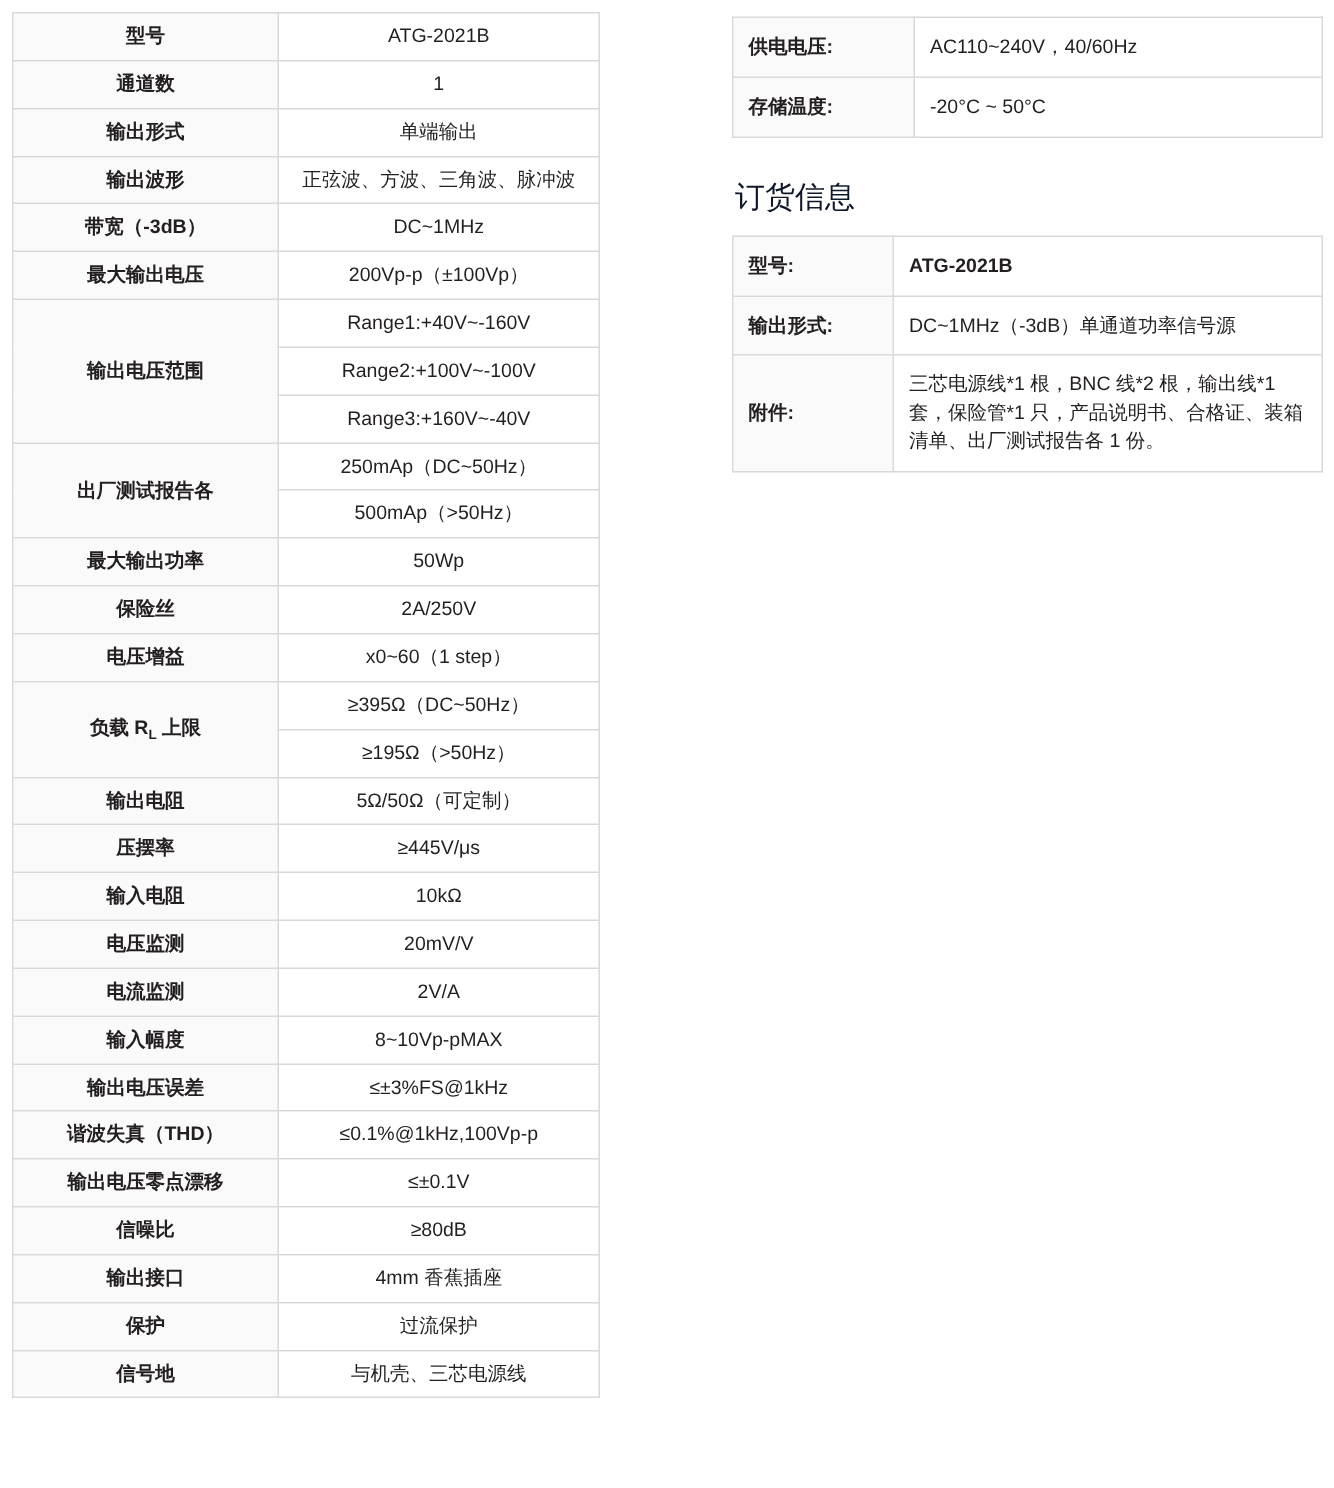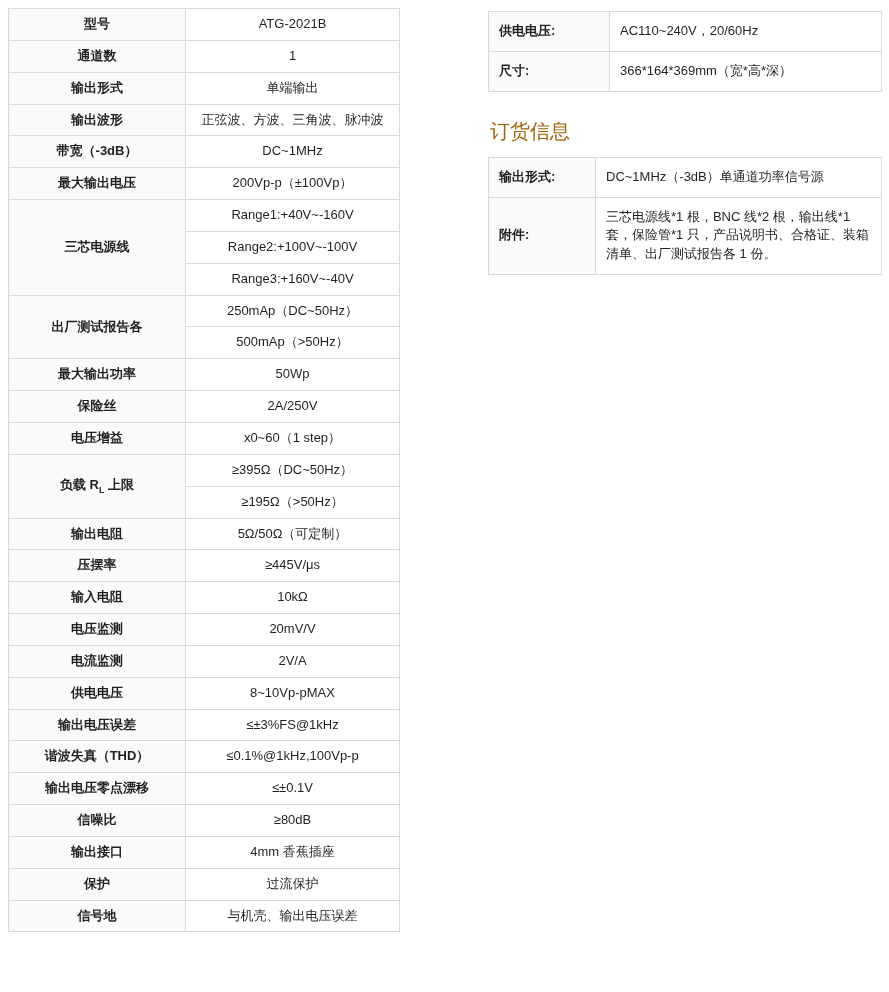--- a/index.html
+++ b/index.html
@@ -66,21 +66,21 @@
   }
   .col-right td.v {
     text-align: left;
     background: #ffffff;
   }
   .col-right table.spec td {
     padding: 10px 10px;
   }
   .section-title {
     font-size: 20px;
-    color: #a16207;
+    color: #0f172a;
     margin: 26px 0 12px 2px;
     font-weight: normal;
   }
   .sub {
     font-size: 9px;
     vertical-align: sub;
   }
   .order-table td.k {
     width: 86px;
   }
@@ -117,21 +117,21 @@
         </tr>
         <tr>
           <td class="k">带宽（-3dB）</td>
           <td class="v">DC~1MHz</td>
         </tr>
         <tr>
           <td class="k">最大输出电压</td>
           <td class="v">200Vp-p（±100Vp）</td>
         </tr>
         <tr>
-          <td class="k" rowspan="3">三芯电源线</td>
+          <td class="k" rowspan="3">输出电压范围</td>
           <td class="v">Range1:+40V~-160V</td>
         </tr>
         <tr>
           <td class="v">Range2:+100V~-100V</td>
         </tr>
         <tr>
           <td class="v">Range3:+160V~-40V</td>
         </tr>
         <tr>
           <td class="k" rowspan="2">出厂测试报告各</td>
@@ -173,21 +173,21 @@
         </tr>
         <tr>
           <td class="k">电压监测</td>
           <td class="v">20mV/V</td>
         </tr>
         <tr>
           <td class="k">电流监测</td>
           <td class="v">2V/A</td>
         </tr>
         <tr>
-          <td class="k">供电电压</td>
+          <td class="k">输入幅度</td>
           <td class="v">8~10Vp-pMAX</td>
         </tr>
         <tr>
           <td class="k">输出电压误差</td>
           <td class="v">≤±3%FS@1kHz</td>
         </tr>
         <tr>
           <td class="k">谐波失真（THD）</td>
           <td class="v">≤0.1%@1kHz,100Vp-p</td>
         </tr>
@@ -202,44 +202,48 @@
         <tr>
           <td class="k">输出接口</td>
           <td class="v">4mm 香蕉插座</td>
         </tr>
         <tr>
           <td class="k">保护</td>
           <td class="v">过流保护</td>
         </tr>
         <tr>
           <td class="k">信号地</td>
-          <td class="v">与机壳、输出电压误差</td>
+          <td class="v">与机壳、三芯电源线</td>
         </tr>
       </tbody>
     </table>
   </div>
 
   <div class="col-right">
     <table class="spec">
       <tbody>
         <tr>
           <td class="k">供电电压:</td>
-          <td class="v">AC110~240V，20/60Hz</td>
-        </tr>
-        <tr>
-          <td class="k">尺寸:</td>
-          <td class="v">366*164*369mm（宽*高*深）</td>
+          <td class="v">AC110~240V，40/60Hz</td>
+        </tr>
+        <tr>
+          <td class="k">存储温度:</td>
+          <td class="v">-20°C ~ 50°C</td>
         </tr>
       </tbody>
     </table>
 
     <div class="section-title">订货信息</div>
 
     <table class="spec order-table">
       <tbody>
+        <tr>
+          <td class="k">型号:</td>
+          <td class="v bold">ATG-2021B</td>
+        </tr>
         <tr>
           <td class="k">输出形式:</td>
           <td class="v">DC~1MHz（-3dB）单通道功率信号源</td>
         </tr>
         <tr>
           <td class="k">附件:</td>
           <td class="v acc">三芯电源线*1 根，BNC 线*2 根，输出线*1 套，保险管*1 只，产品说明书、合格证、装箱清单、出厂测试报告各 1 份。</td>
         </tr>
       </tbody>
     </table>

